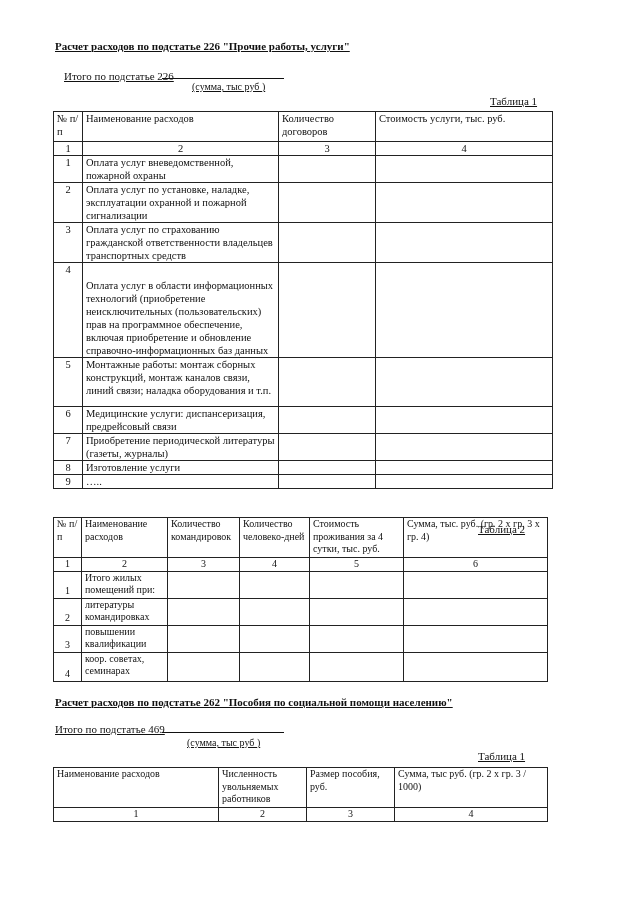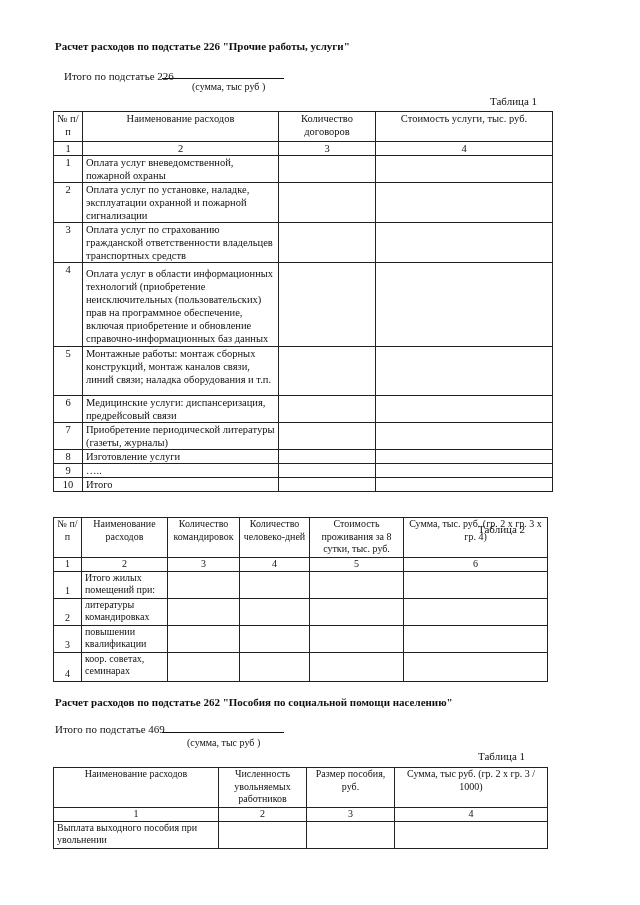--- a/index.html
+++ b/index.html
@@ -1,24 +1,24 @@
 <!DOCTYPE html>
 <html><head>
 <meta charset="utf-8">
 <style>
   html,body{margin:0;padding:0;background:#fff;}
   body{width:640px;height:905px;position:relative;overflow:hidden;font-family:"Liberation Serif","DejaVu Serif",serif;color:#111;}
-  .abs{position:absolute;}
+  .abs{position:absolute;text-decoration:underline;}
   .title{font-weight:bold;font-size:11px;}
   .txt{font-size:11px;}
   .small{font-size:10px;}
   .line{border-bottom:1px solid #111;}
   table{position:absolute;border-collapse:collapse;font-size:10.5px;line-height:13px;}
   td,th{border:1.3px solid #222;padding:0 3px;vertical-align:top;font-weight:normal;}
-  th{text-align:center;}
+  th{text-align:left;}
   td.c{text-align:center;}
   td.b{vertical-align:bottom;}
 </style>
 </head>
 <body>
 
 <div class="abs title" style="left:55px;top:40px;">Расчет расходов по подстатье 226 "Прочие работы, услуги"</div>
 <div class="abs txt" style="left:64px;top:70px;">Итого по подстатье 226</div>
 <div class="abs line txt" style="left:162px;top:66px;width:122px;height:12px;"></div>
 <div class="abs small" style="left:192px;top:81px;">(сумма, тыс руб )</div>
@@ -57,21 +57,21 @@
     <td></td>
   </tr>
   <tr style="height:40px">
     <td class="c">3</td>
     <td>Оплата услуг по страхованию гражданской ответственности владельцев транспортных средств</td>
     <td></td>
     <td></td>
   </tr>
   <tr style="height:84px">
     <td class="c">4</td>
-    <td style="padding-top:4px">Оплата услуг в области информационных технологий (приобретение неисключительных (пользовательских) прав на программное обеспечение, включая приобретение и обновление справочно-информационных баз данных</td>
+    <td style="padding-top:16px">Оплата услуг в области информационных технологий (приобретение неисключительных (пользовательских) прав на программное обеспечение, включая приобретение и обновление справочно-информационных баз данных</td>
     <td></td>
     <td></td>
   </tr>
   <tr style="height:49px">
     <td class="c">5</td>
     <td>Монтажные работы: монтаж сборных конструкций, монтаж каналов связи, линий связи; наладка оборудования и т.п.</td>
     <td></td>
     <td></td>
   </tr>
   <tr style="height:27px">
@@ -91,47 +91,41 @@
     <td>Изготовление услуги</td>
     <td></td>
     <td></td>
   </tr>
   <tr>
     <td class="c">9</td>
     <td>…..</td>
     <td></td>
     <td></td>
   </tr>
-  <tr>
-    <td class="c">10</td>
-    <td>Итого</td>
-    <td></td>
-    <td></td>
-  </tr>
 </tbody>
   </table>
 
 <div class="abs txt" style="left:478px;top:523px;">Таблица 2</div>
 
 <table style="left:53px;top:517px;width:495px;font-size:10px;line-height:12.5px;">
   <colgroup>
       <col style="width:28px">
       <col style="width:86px">
       <col style="width:72px">
       <col style="width:70px">
       <col style="width:94px">
       <col>
     </colgroup>
   <tbody>
       <tr style="height:40px">
     <th>№ п/п</th>
     <th>Наименование расходов</th>
     <th>Количество командировок</th>
     <th>Количество человеко-дней</th>
-    <th>Стоимость проживания за 8 сутки, тыс. руб.</th>
+    <th>Стоимость проживания за 4 сутки, тыс. руб.</th>
     <th>Сумма, тыс. руб. (гр. 2 х гр. 3 х гр. 4)</th>
   </tr>
   <tr>
     <td class="c">1</td>
     <td class="c">2</td>
     <td class="c">3</td>
     <td class="c">4</td>
     <td class="c">5</td>
     <td class="c">6</td>
   </tr>
@@ -189,20 +183,14 @@
     <th>Численность увольняемых работников</th>
     <th>Размер пособия, руб.</th>
     <th>Сумма, тыс руб. (гр. 2 х гр. 3 / 1000)</th>
   </tr>
   <tr>
     <td class="c">1</td>
     <td class="c">2</td>
     <td class="c">3</td>
     <td class="c">4</td>
   </tr>
-  <tr style="height:27px">
-    <td>Выплата выходного пособия при увольнении</td>
-    <td></td>
-    <td></td>
-    <td></td>
-  </tr>
 </tbody>
   </table>
 
 </body></html>

